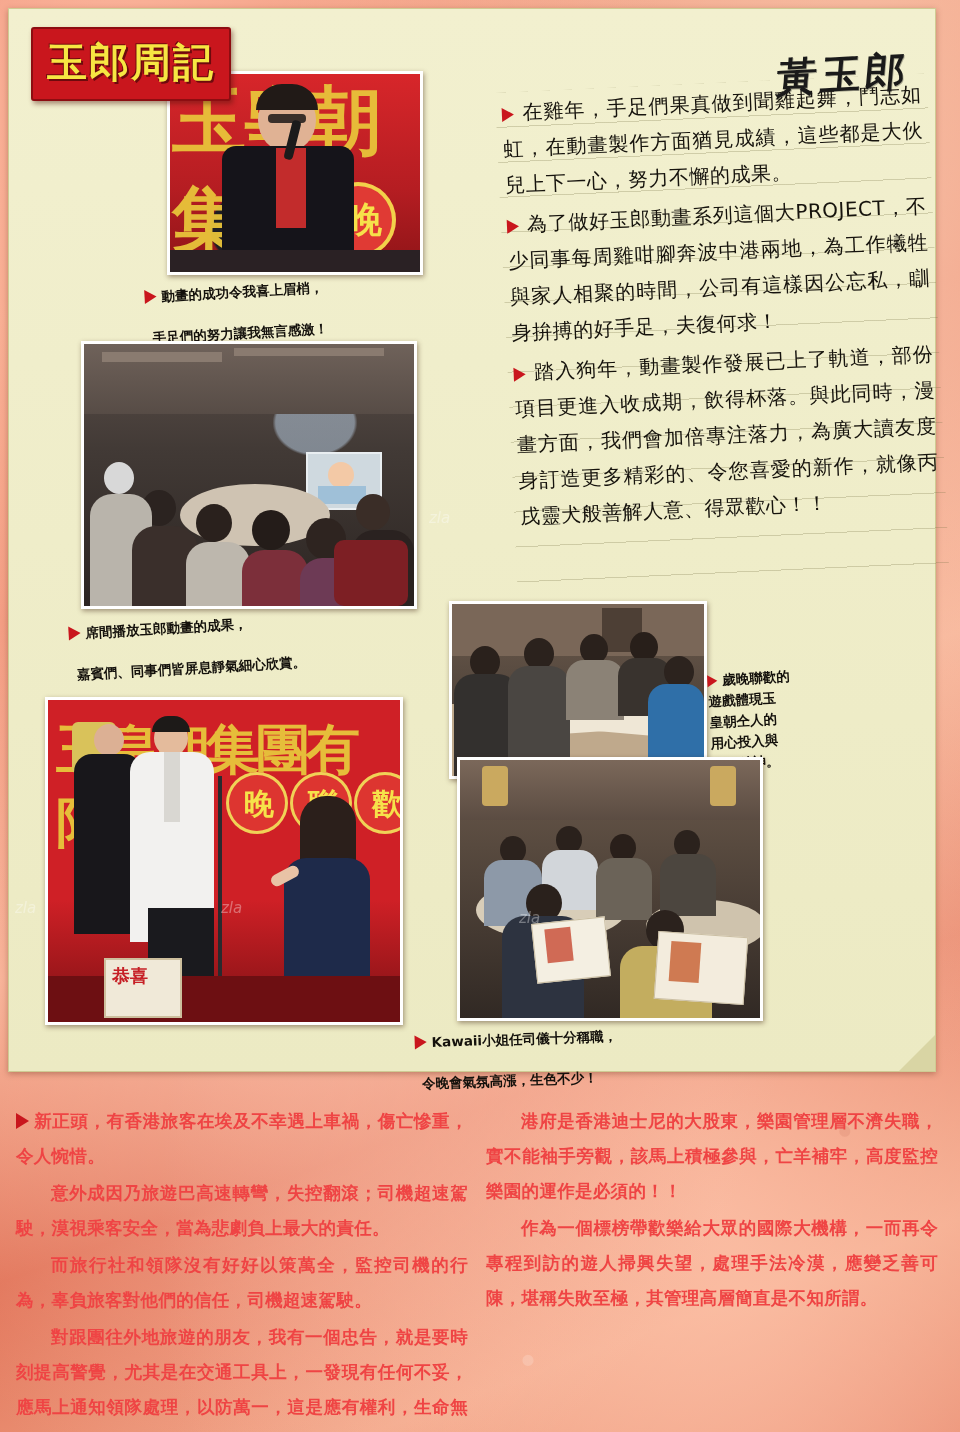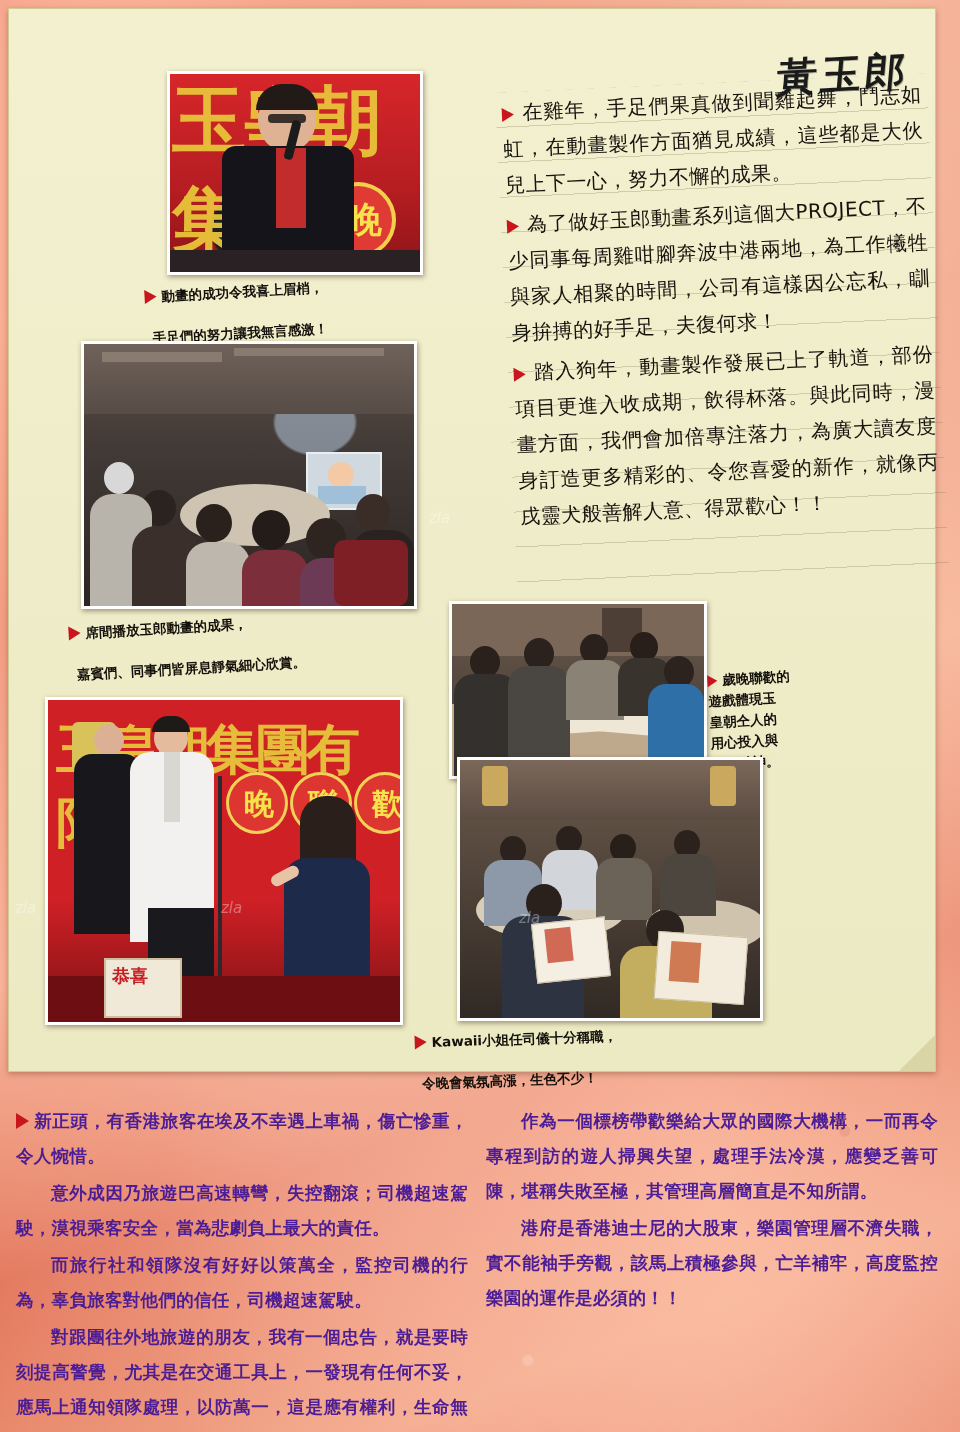--- a/index.html
+++ b/index.html
@@ -130,41 +130,42 @@
   
   .lines{
     position:absolute;left:486px;top:84px;width:432px;height:520px;
     background:repeating-linear-gradient(#00000000 0 34px, rgba(120,115,70,.28) 34px 35px);
     transform:rotate(-2.6deg);transform-origin:left top;pointer-events:none;
   }
 
   
   .bottom{
     position:absolute;left:10px;top:1104px;width:940px;height:322px;
-    color:#4c1d95;
+    color:#ef4444;
   }
   .col{position:absolute;top:0;width:452px;font-size:17.5px;line-height:35px;letter-spacing:.3px;font-weight:bold;}
   .col p{margin:0 0 2px 0;text-align:justify;}
   .col .ind{text-indent:2em;}
   #colL{left:6px;}
   #colR{left:476px;}
   .col .tri{border-width:8px 0 8px 13px;}
 
   .wm{
     position:absolute;color:rgba(255,255,255,.35);font-size:15px;font-style:italic;
     pointer-events:none;
   }
 </style>
 </head>
 <body>
 
 <div class="stone-overlay"></div>
 
 <div class="panel">
 
+  <div class="masthead">玉郎周記</div>
   <div class="signature">黃玉郎</div>
 
   <div class="photo" id="photo1">
     <div class="ph-inner">
 
       <div class="redbanner-text" style="left:2px;top:-2px;font-size:74px;color:#e9c43a;opacity:.95;letter-spacing:-6px;">玉皇朝集團</div>
 
       <div class="blob" style="left:150px;top:108px;width:76px;height:76px;background:#e03a34;box-shadow:inset 0 0 0 4px #f2d14a;"></div>
       <div class="redbanner-text" style="left:176px;top:122px;font-size:36px;">晚</div>
 
@@ -335,16 +336,16 @@
 
 <div class="bottom">
   <div class="col" id="colL">
     <p><span class="tri"></span><span>新正頭，有香港旅客在埃及不幸遇上車禍，傷亡慘重，令人惋惜。</span></p>
     <p class="ind"><span>意外成因乃旅遊巴高速轉彎，失控翻滾；司機超速駕駛，漠視乘客安全，當為悲劇負上最大的責任。</span></p>
     <p class="ind"><span>而旅行社和領隊沒有好好以策萬全，監控司機的行為，辜負旅客對他們的信任，司機超速駕駛。</span></p>
     <p class="ind"><span>對跟團往外地旅遊的朋友，我有一個忠告，就是要時刻提高警覺，尤其是在交通工具上，一發現有任何不妥，應馬上通知領隊處理，以防萬一，這是應有權利，生命無 TAKE TWO 呀！</span></p>
   </div>
 
   <div class="col" id="colR">
+    <p class="ind"><span>港府是香港迪士尼的大股東，樂園管理層不濟失職，實不能袖手旁觀，該馬上積極參與，亡羊補牢，高度監控樂園的運作是必須的！！</span></p>
     <p class="ind"><span>作為一個標榜帶歡樂給大眾的國際大機構，一而再令專程到訪的遊人掃興失望，處理手法冷漠，應變乏善可陳，堪稱失敗至極，其管理高層簡直是不知所謂。</span></p>
-    <p class="ind"><span>港府是香港迪士尼的大股東，樂園管理層不濟失職，實不能袖手旁觀，該馬上積極參與，亡羊補牢，高度監控樂園的運作是必須的！！</span></p>
   </div>
 </div>
 
 </body></html>

